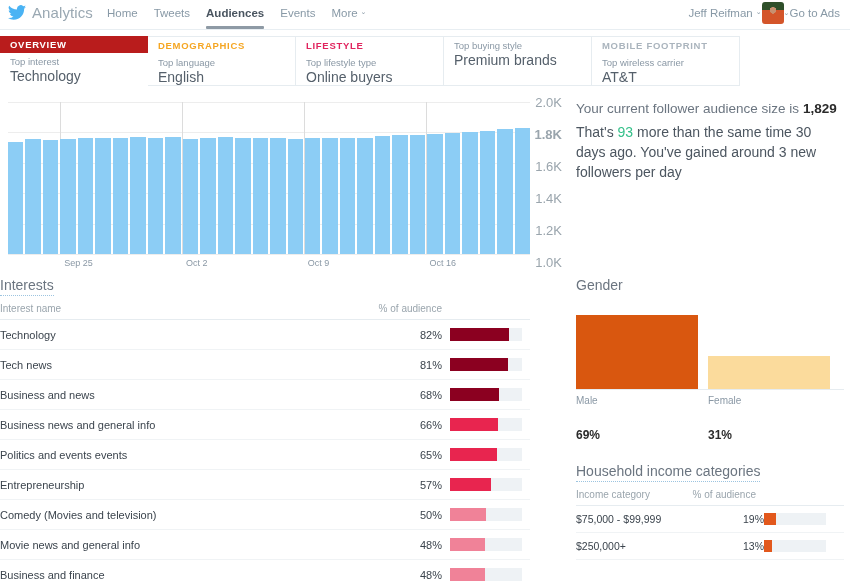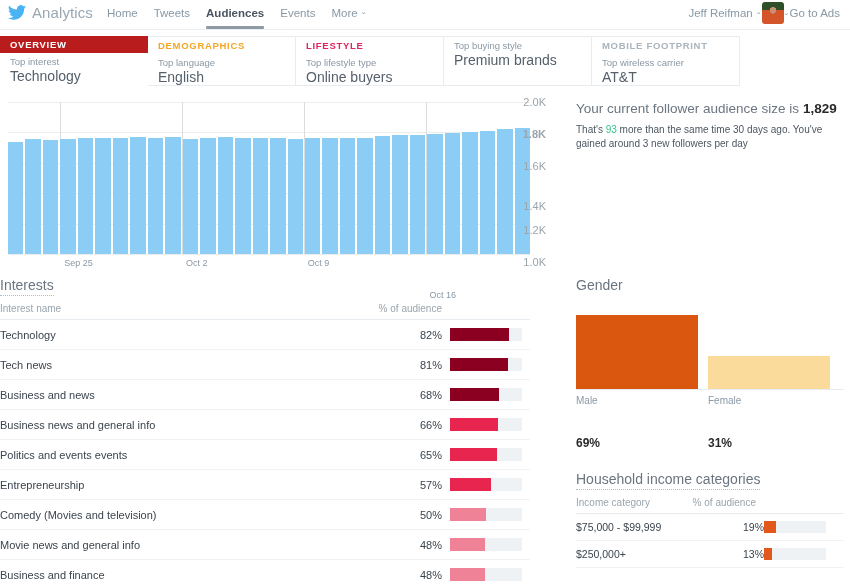--- a/index.html
+++ b/index.html
@@ -66,28 +66,28 @@
   .chart-row { display: flex; padding: 8px 0 0 0; height: 190px; }
   .chart-wrap { width: 568px; position: relative; }
   .plot {
     position: absolute; left: 8px; right: 38px; top: 8px; bottom: 22px;
   }
   .gridline { position: absolute; left: 0; right: 0; height: 1px; background: #ededed; }
   .weekline { position: absolute; top: 0; bottom: 0; width: 1px; background: #dcdcdc; }
   .bars { position: absolute; left: 0; right: 0; bottom: 0; top: 0; display: flex; align-items: flex-end; gap: 2px; }
   .bar { flex: 1 1 0; background: #8ccdf5; }
   .ylabels { position: absolute; right: 2px; top: 0; bottom: 22px; width: 34px; }
-  .ylab { position: absolute; right: 20px; font-size: 11px; color: #9aa5ad; transform: translateY(-50%); }
+  .ylab { position: absolute; right: 4px; font-size: 13px; color: #9aa5ad; transform: translateY(-50%); }
   .xlabels { position: absolute; left: 8px; right: 38px; bottom: 2px; height: 16px; text-align: center; }
   .xlab { position: absolute; font-size: 9px; color: #8a98a5; }
 
   .summary { flex: 1; padding: 6px 6px 0 8px; }
   .sum-head { font-size: 13.5px; color: #6b7580; line-height: 1.35; }
   .sum-head b { color: #2b2b2b; font-weight: bold; }
-  .sum-body { font-size: 10px; color: #4c5660; line-height: 1.42; margin-top: 5px; }
+  .sum-body { font-size: 14px; color: #4c5660; line-height: 1.42; margin-top: 5px; }
   .sum-body .up { color: #35c08a; }
 
   
   .lower { display: flex; padding: 0; }
   .left-col { width: 568px; padding: 0 38px 0 0; }
   .right-col { flex: 1; padding: 0 6px 0 8px; }
 
   .sect-title {
     font-size: 14px; color: #6b7580; padding-bottom: 2px;
     display: inline-block; margin-bottom: 7px;
@@ -112,21 +112,21 @@
 
   
   .gender-chart {
     height: 80px; display: flex; align-items: flex-end; gap: 10px;
     border-bottom: 1px solid #e6ecf0; margin-top: 8px;
   }
   .gcol { width: 122px; }
   .gbar { width: 100%; }
   .glabels { display: flex; gap: 10px; margin-top: 5px; }
   .glabel { width: 122px; font-size: 10px; color: #8a98a5; }
-  .gvals { display: flex; gap: 10px; margin-top: 30px; }
+  .gvals { display: flex; gap: 10px; margin-top: 22px; }
   .gval { width: 122px; font-size: 12px; font-weight: bold; color: #2b2b2b; }
 
   .income-sect { margin-top: 20px; }
   .income-sect td { font-size: 10.5px; padding: 7px 0; }
   .income-sect .track { width: 62px; height: 12px; }
   .income-sect .fill { height: 12px; }
 </style>
 </head>
 <body>
 
@@ -242,29 +242,29 @@
           <div class="bar" title="Oct 18: 1800" style="height: 80%; background: rgb(140, 205, 245);"></div>
           <div class="bar" title="Oct 19: 1808" style="height: 80.8%; background: rgb(140, 205, 245);"></div>
           <div class="bar" title="Oct 20: 1822" style="height: 82.2%; background: rgb(140, 205, 245);"></div>
           <div class="bar" title="Oct 21: 1829" style="height: 82.9%; background: rgb(140, 205, 245);"></div>
         </div>
     </div>
     <div class="ylabels" id="ylabels">
         <div class="ylab" style="top: 8px;">2.0K</div>
         <div class="ylab" style="top: 40px; font-weight: bold;">1.8K</div>
         <div class="ylab" style="top: 72px;">1.6K</div>
-        <div class="ylab" style="top: 104px; margin-top: 8px;">1.4K</div>
+        <div class="ylab" style="top: 104px;">1.4K</div>
         <div class="ylab" style="top: 136px;">1.2K</div>
         <div class="ylab" style="top: 168px;">1.0K</div>
       </div>
     <div class="xlabels" id="xlabels">
         <div class="xlab" style="left: calc(10% + 4px);">Sep 25</div>
         <div class="xlab" style="left: calc(33.3333% + 4px);">Oct 2</div>
         <div class="xlab" style="left: calc(56.6667% + 4px);">Oct 9</div>
-        <div class="xlab" style="left: calc(80% + 4px); margin-top: 32px;">Oct 16</div>
+        <div class="xlab" style="left: calc(80% + 4px);">Oct 16</div>
       </div>
   </div>
 
   <div class="summary">
     <div class="sum-head">
       <span>Your current follower audience size is </span><b>1,829</b>
     </div>
     <div class="sum-body">
       <span>That's </span><span class="up">93</span><span> more than the same time 30 days ago. You've gained around 3 new followers per day</span>
     </div>

